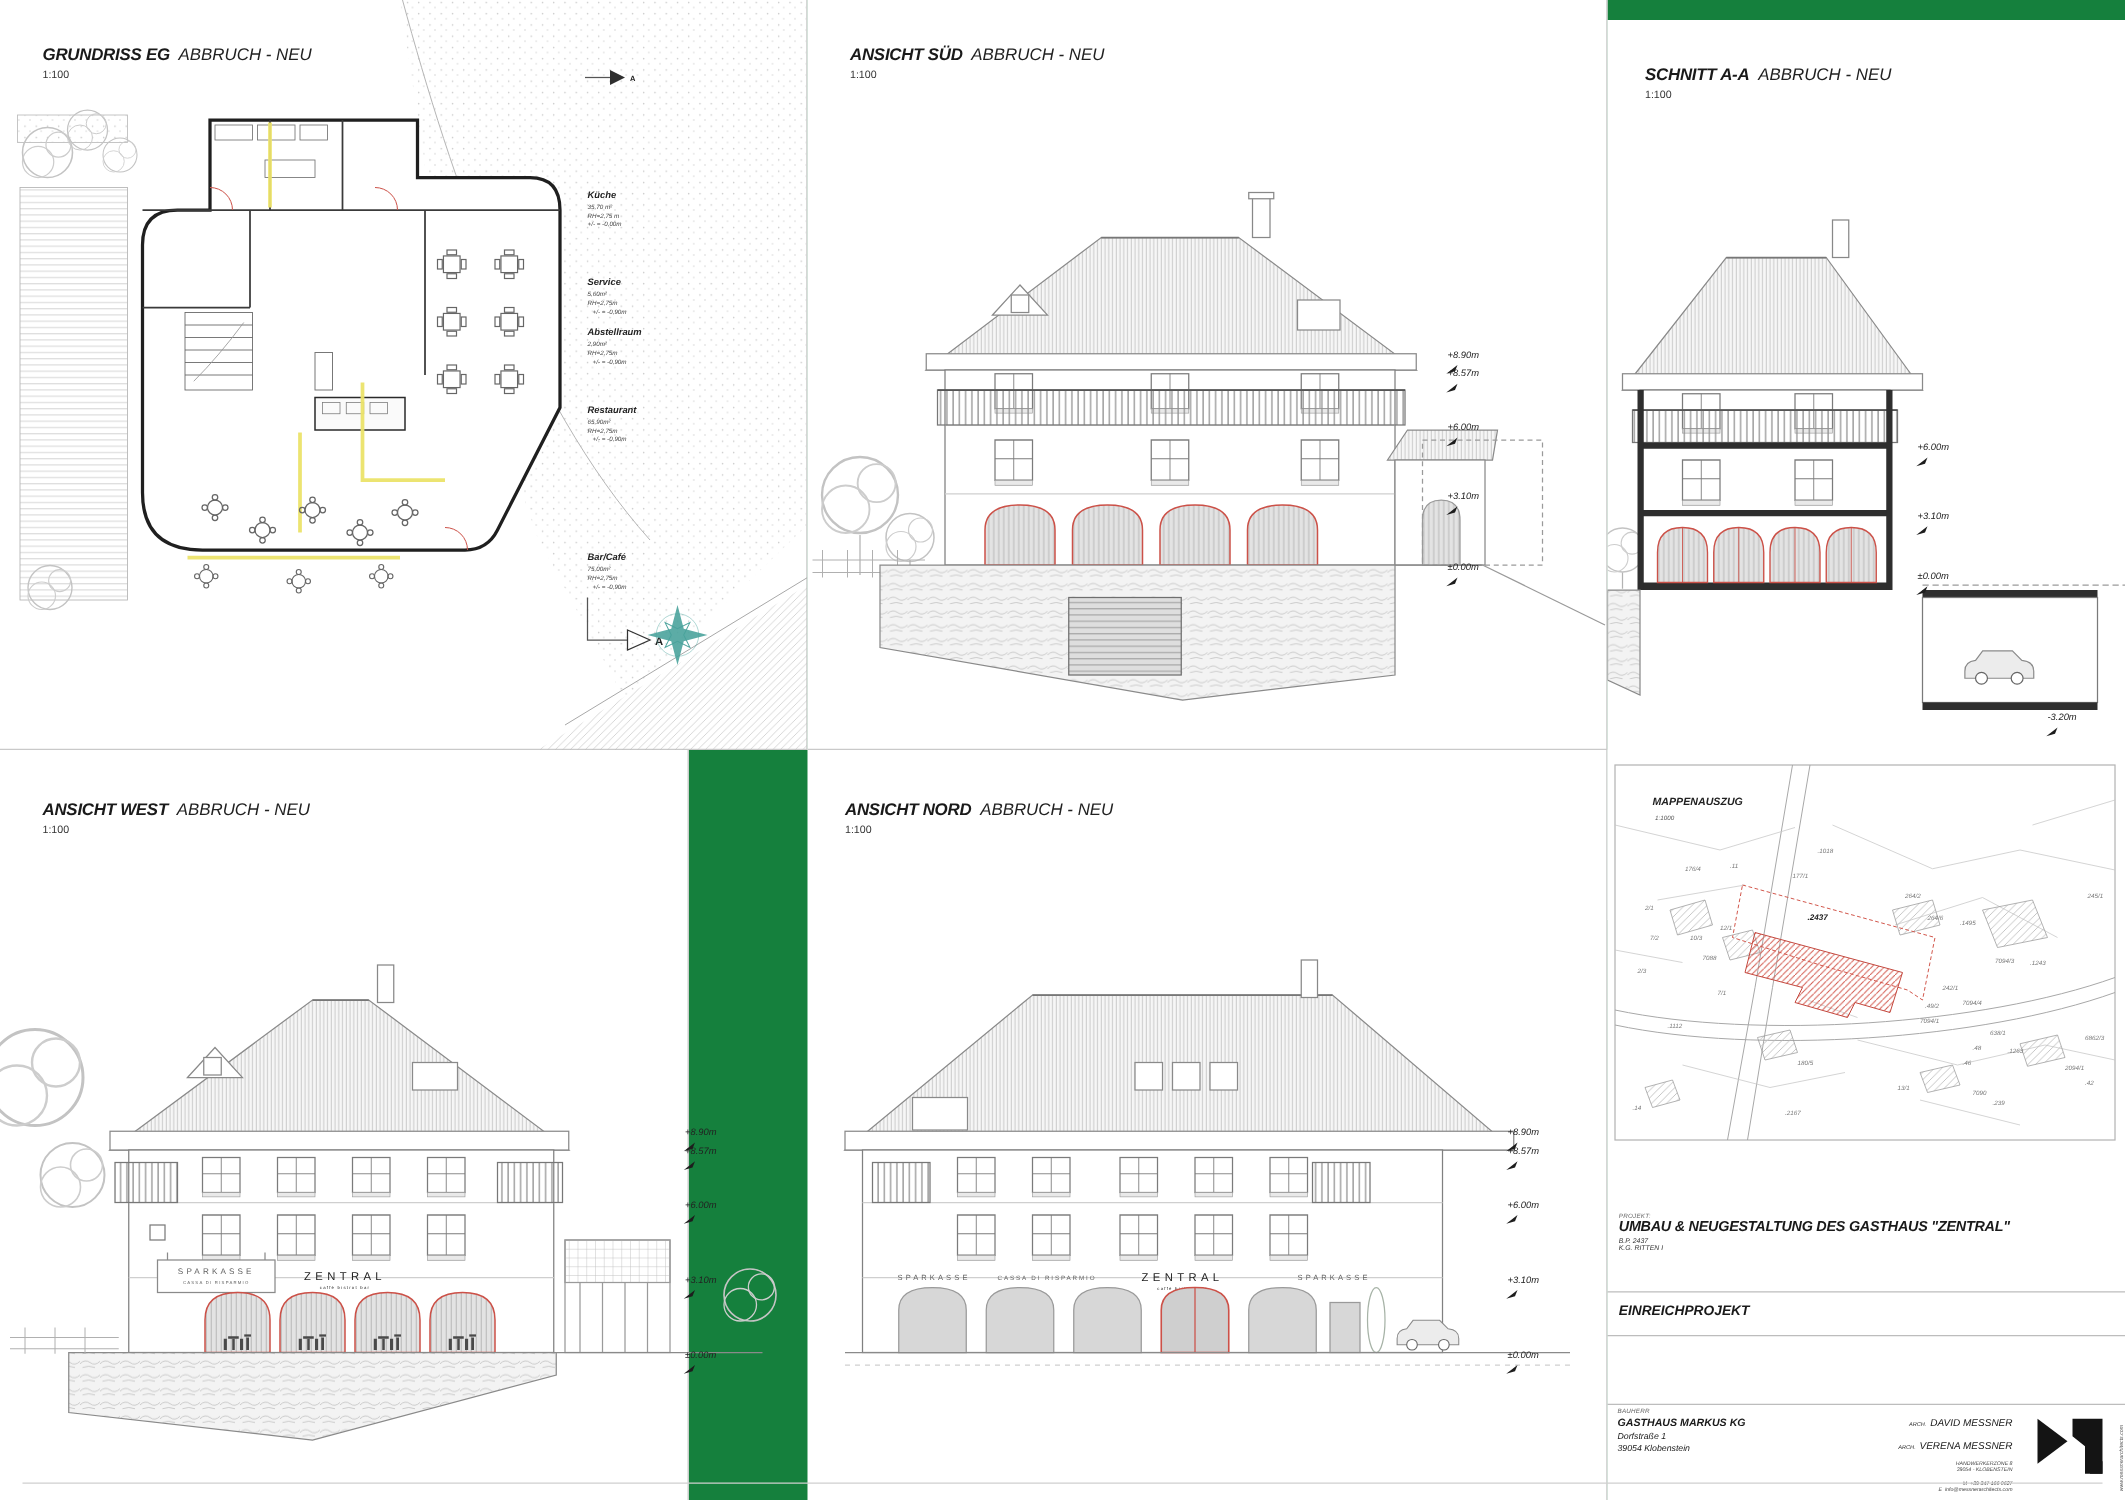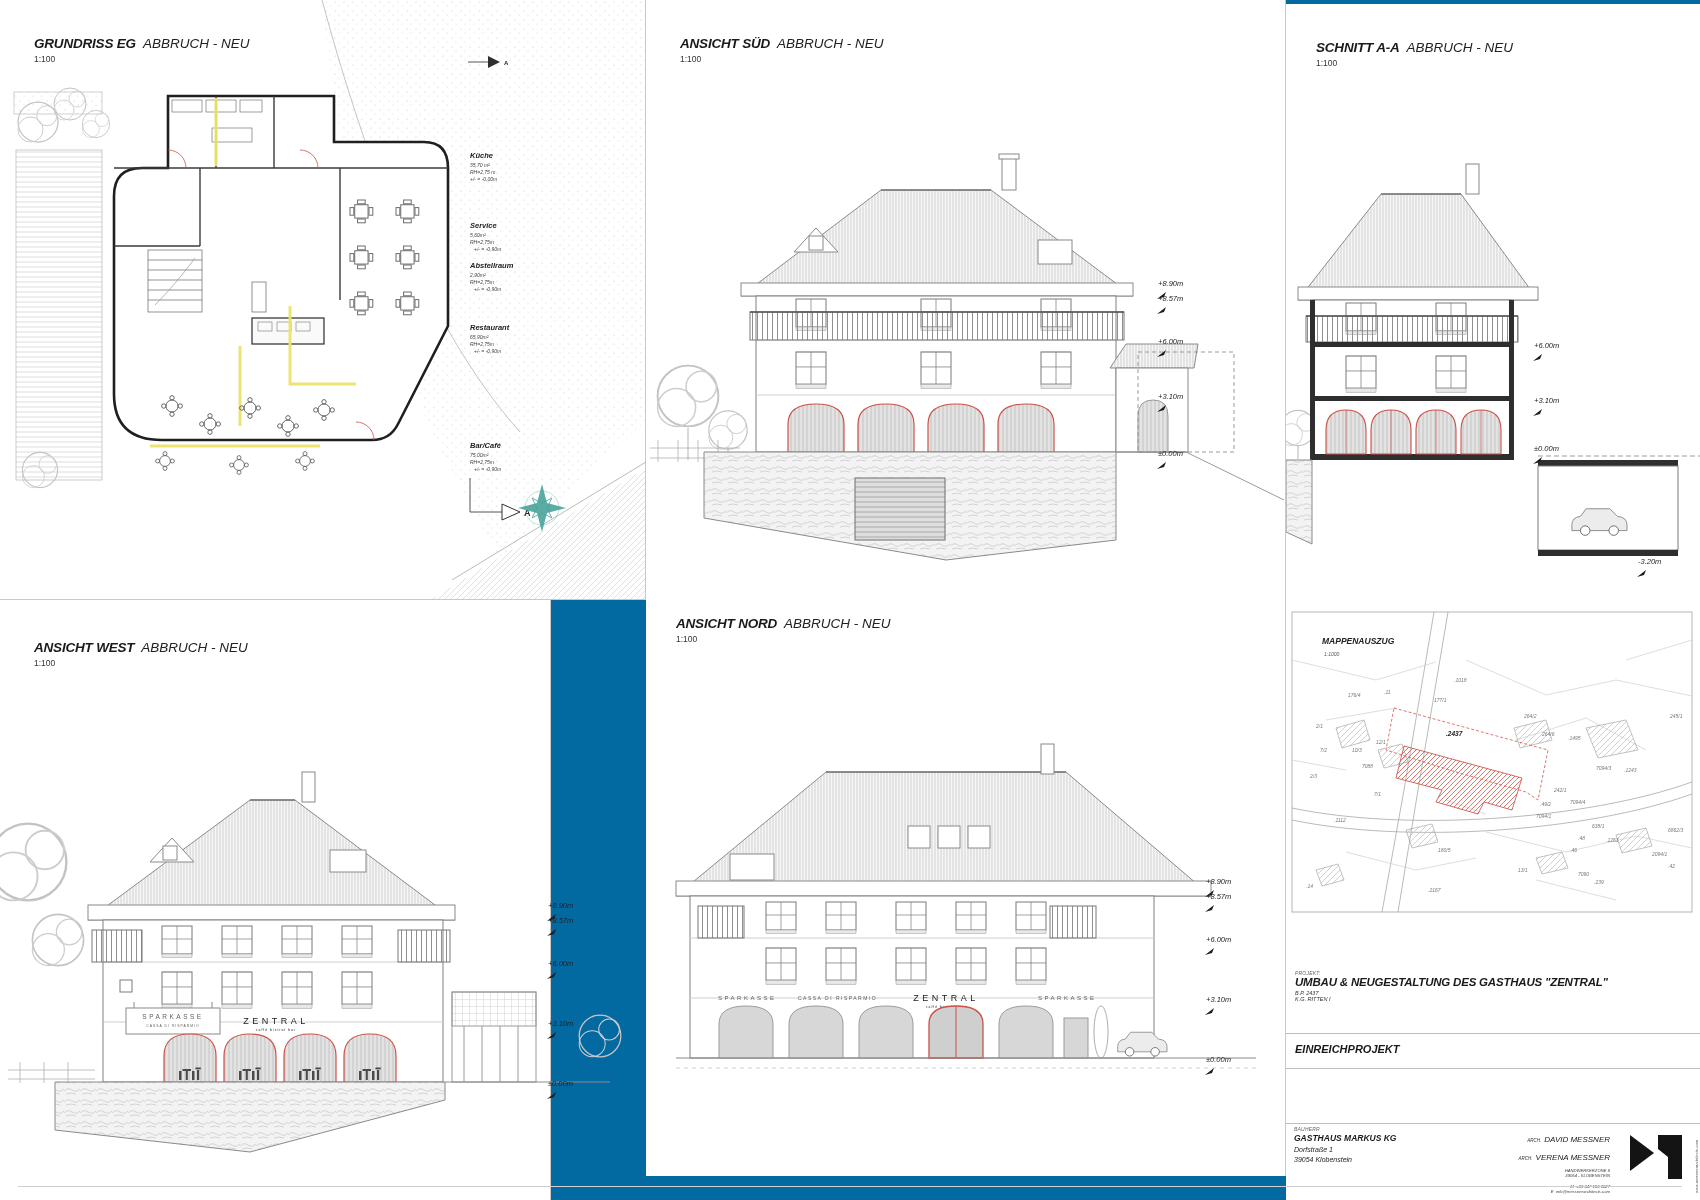--- a/index.html
+++ b/index.html
@@ -1,17 +1,17 @@
 <!DOCTYPE html>
 <html><head>
 <meta charset="utf-8">
 <style>
 *{box-sizing:border-box}
 html,body{margin:0;padding:0;background:#dcdcdc}
-.sheet{position:relative;width:1700px;height:1200px;background:#0369a1;overflow:hidden;
+.sheet{position:relative;width:1700px;height:1200px;background:#15803d;overflow:hidden;
   font-family:"Liberation Sans",sans-serif;color:#1a1a1a}
 .panel{position:absolute;background:#fff}
 .b-r{border-right:1px solid #c9c9c9}.b-b{border-bottom:1px solid #c9c9c9}
 .ptitle{position:absolute;left:34px;top:36px;font-style:italic;font-size:13.5px;white-space:nowrap;z-index:3}
 .ptitle b{letter-spacing:-.2px;margin-right:7px}
 .ptitle .ph{font-weight:normal;color:#222}
 .pscale{position:absolute;left:34px;top:54px;font-size:8.5px;color:#333;z-index:3}
 .panel svg{position:absolute;left:0;top:0}
 svg text{font-family:"Liberation Sans",sans-serif;fill:#222}
 text.lvl{font-style:italic;font-size:7.5px}
@@ -313,21 +313,21 @@
       <text class="lvl" x="512" y="344">+6.00m</text>
           <use href="#lvlarr" x="520" y="350"></use>
       <text class="lvl" x="512" y="399">+3.10m</text>
           <use href="#lvlarr" x="520" y="405"></use>
       <text class="lvl" x="512" y="456">±0.00m</text>
           <use href="#lvlarr" x="520" y="462"></use>
     </g>
   </svg>
 </section>
 
-<section class="panel b-b" style="left:1286px;top:4px;width:414px;height:720px">
+<section class="panel b-b" style="left:1286px;top:16px;width:414px;height:720px">
   <div class="ptitle" style="left:30px"><b>SCHNITT A-A</b><span class="ph">ABBRUCH - NEU</span></div>
   <div class="pscale" style="left:30px">1:100</div>
   <svg width="414" height="600" viewBox="0 0 414 600">
     <g>
           <use href="#tree" transform="translate(12,424) scale(1.1)"></use>
           <line x1="12" y1="442" x2="12" y2="455" stroke="#b3b3b3"></line>
         </g>
     <g>
       <polygon points="12,296 95,190 175,190 252,296" fill="url(#pv)" stroke="#8a8a8a"></polygon>
       <line x1="95" y1="190" x2="175" y2="190" stroke="#777" stroke-width="1.4"></line>
@@ -464,21 +464,21 @@
       <text class="lvl" x="548" y="366">+6.00m</text>
           <use href="#lvlarr" x="556" y="372"></use>
       <text class="lvl" x="548" y="426">+3.10m</text>
           <use href="#lvlarr" x="556" y="432"></use>
       <text class="lvl" x="548" y="486">±0.00m</text>
           <use href="#lvlarr" x="556" y="492"></use>
     </g>
   </svg>
 </section>
 
-<section class="panel b-r" style="left:646px;top:576px;width:640px;height:600px">
+<section class="panel b-r" style="left:646px;top:600px;width:640px;height:600px">
   <div class="ptitle" style="top:40px;left:30px"><b>ANSICHT NORD</b><span class="ph">ABBRUCH - NEU</span></div>
   <div class="pscale" style="top:58px;left:30px">1:100</div>
   <svg width="640" height="600" viewBox="0 0 640 600">
     <g>
       <polygon points="30,320 180,196 420,196 565,320" fill="url(#pv)" stroke="#8a8a8a"></polygon>
       <line x1="180" y1="196" x2="420" y2="196" stroke="#777" stroke-width="1.4"></line>
       <rect x="395" y="168" width="13" height="30" fill="#fff" stroke="#888"></rect>
       <rect x="262" y="250" width="22" height="22" fill="#fff" stroke="#8a8a8a"></rect>
       <rect x="292" y="250" width="22" height="22" fill="#fff" stroke="#8a8a8a"></rect>
       <rect x="322" y="250" width="22" height="22" fill="#fff" stroke="#8a8a8a"></rect>

